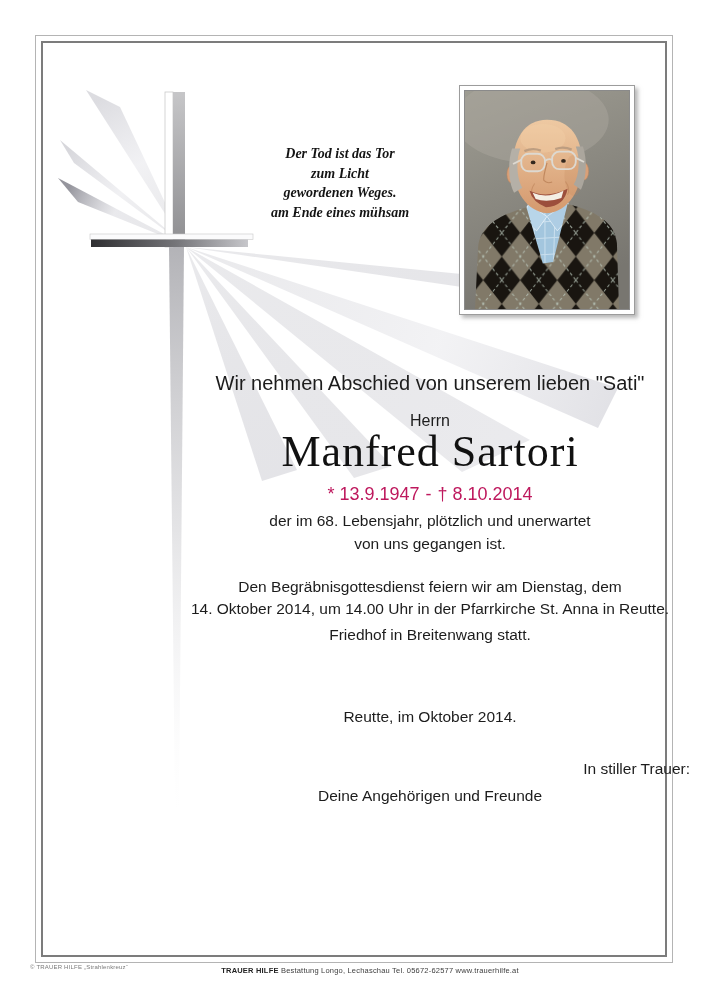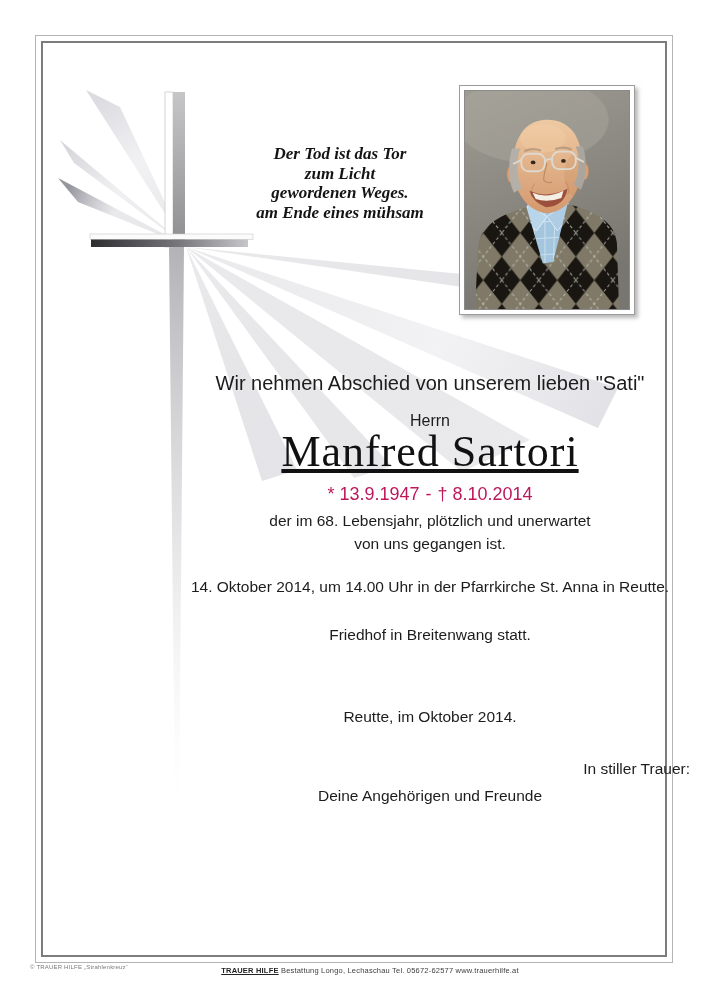--- a/index.html
+++ b/index.html
@@ -21,41 +21,41 @@
     background:#fff;border:1px solid #9c9c9c;padding:4px;
     box-shadow:3px 3px 4px rgba(125,125,125,.55);
   }
   .photo-inner{width:100%;height:100%;border:1px solid #8a8a8a;box-sizing:border-box;overflow:hidden;}
   svg.portrait{display:block;width:100%;height:100%;}
 
   
   .quote{
     position:absolute;left:240px;top:144px;width:200px;text-align:center;
     font-family:"Liberation Serif", serif;font-style:italic;font-weight:600;
-    font-size:17px;line-height:19.5px;color:#141414;
+    font-size:14px;line-height:19.5px;color:#141414;
   }
 
   
   .col{position:absolute;left:170px;width:520px;text-align:center;}
   .t-intro{top:372px;font-size:20px;}
   .t-salutation{top:412px;font-size:16px;}
-  .t-name{top:426px;font-family:"Liberation Serif", serif;font-size:44px;font-weight:400;letter-spacing:1px;color:#111;text-decoration:underline;}
+  .t-name{top:426px;font-family:"Liberation Serif", serif;font-size:44px;font-weight:400;letter-spacing:1px;color:#111;}
   .t-dates{top:484px;font-family:Liberation Sans, sans-serif;font-size:18px;color:#be185d;}
   .t-dates span{padding:0 3px;}
   .t-passing{top:509px;font-size:15.5px;line-height:23px;}
   .t-service{top:576px;font-size:15.5px;line-height:22px;}
   .t-burial{top:624px;font-size:15.5px;line-height:22px;}
   .t-place{top:708px;font-size:15.5px;}
   .t-mourning{top:760px;font-size:15.5px;text-align:right;}
   .t-mourners{top:787px;font-size:15.5px;}
 
   
   .copyright{position:absolute;left:30px;top:964px;font-size:6px;color:#7a7a7a;letter-spacing:.2px;}
   .footer-line{position:absolute;left:80px;top:966px;width:580px;text-align:center;font-size:7.5px;color:#3d3d3d;letter-spacing:.2px;}
-  .footer-line b{color:#222;text-decoration:underline;}
+  .footer-line b{color:#222;}
 </style>
 </head>
 <body>
 
 <div class="page">
 
   <svg class="cross" viewBox="0 0 707 1000" aria-hidden="true">
     <defs>
       <linearGradient id="gV" x1="0" y1="92" x2="0" y2="247" gradientUnits="userSpaceOnUse">
         <stop offset="0" stop-color="#c6c6c8"></stop>
@@ -214,20 +214,21 @@
   <div class="col t-salutation">Herrn</div>
   <div class="col t-name">Manfred Sartori</div>
   <div class="col t-dates">
     <span>* 13.9.1947</span><span>-</span><span>† 8.10.2014</span>
   </div>
   <div class="col t-passing">
     <div>der im 68. Lebensjahr, plötzlich und unerwartet</div>
     <div>von uns gegangen ist.</div>
   </div>
   <div class="col t-service">
+    <div>Den Begräbnisgottesdienst feiern wir am Dienstag, dem</div>
     <div>14. Oktober 2014, um 14.00 Uhr in der Pfarrkirche St. Anna in Reutte.</div>
   </div>
   <div class="col t-burial">
     <div>Friedhof in Breitenwang statt.</div>
   </div>
   <div class="col t-place">Reutte, im Oktober 2014.</div>
   <div class="col t-mourning">In stiller Trauer:</div>
   <div class="col t-mourners">Deine Angehörigen und Freunde</div>
 
   <div class="copyright">© TRAUER HILFE „Strahlenkreuz“</div>

